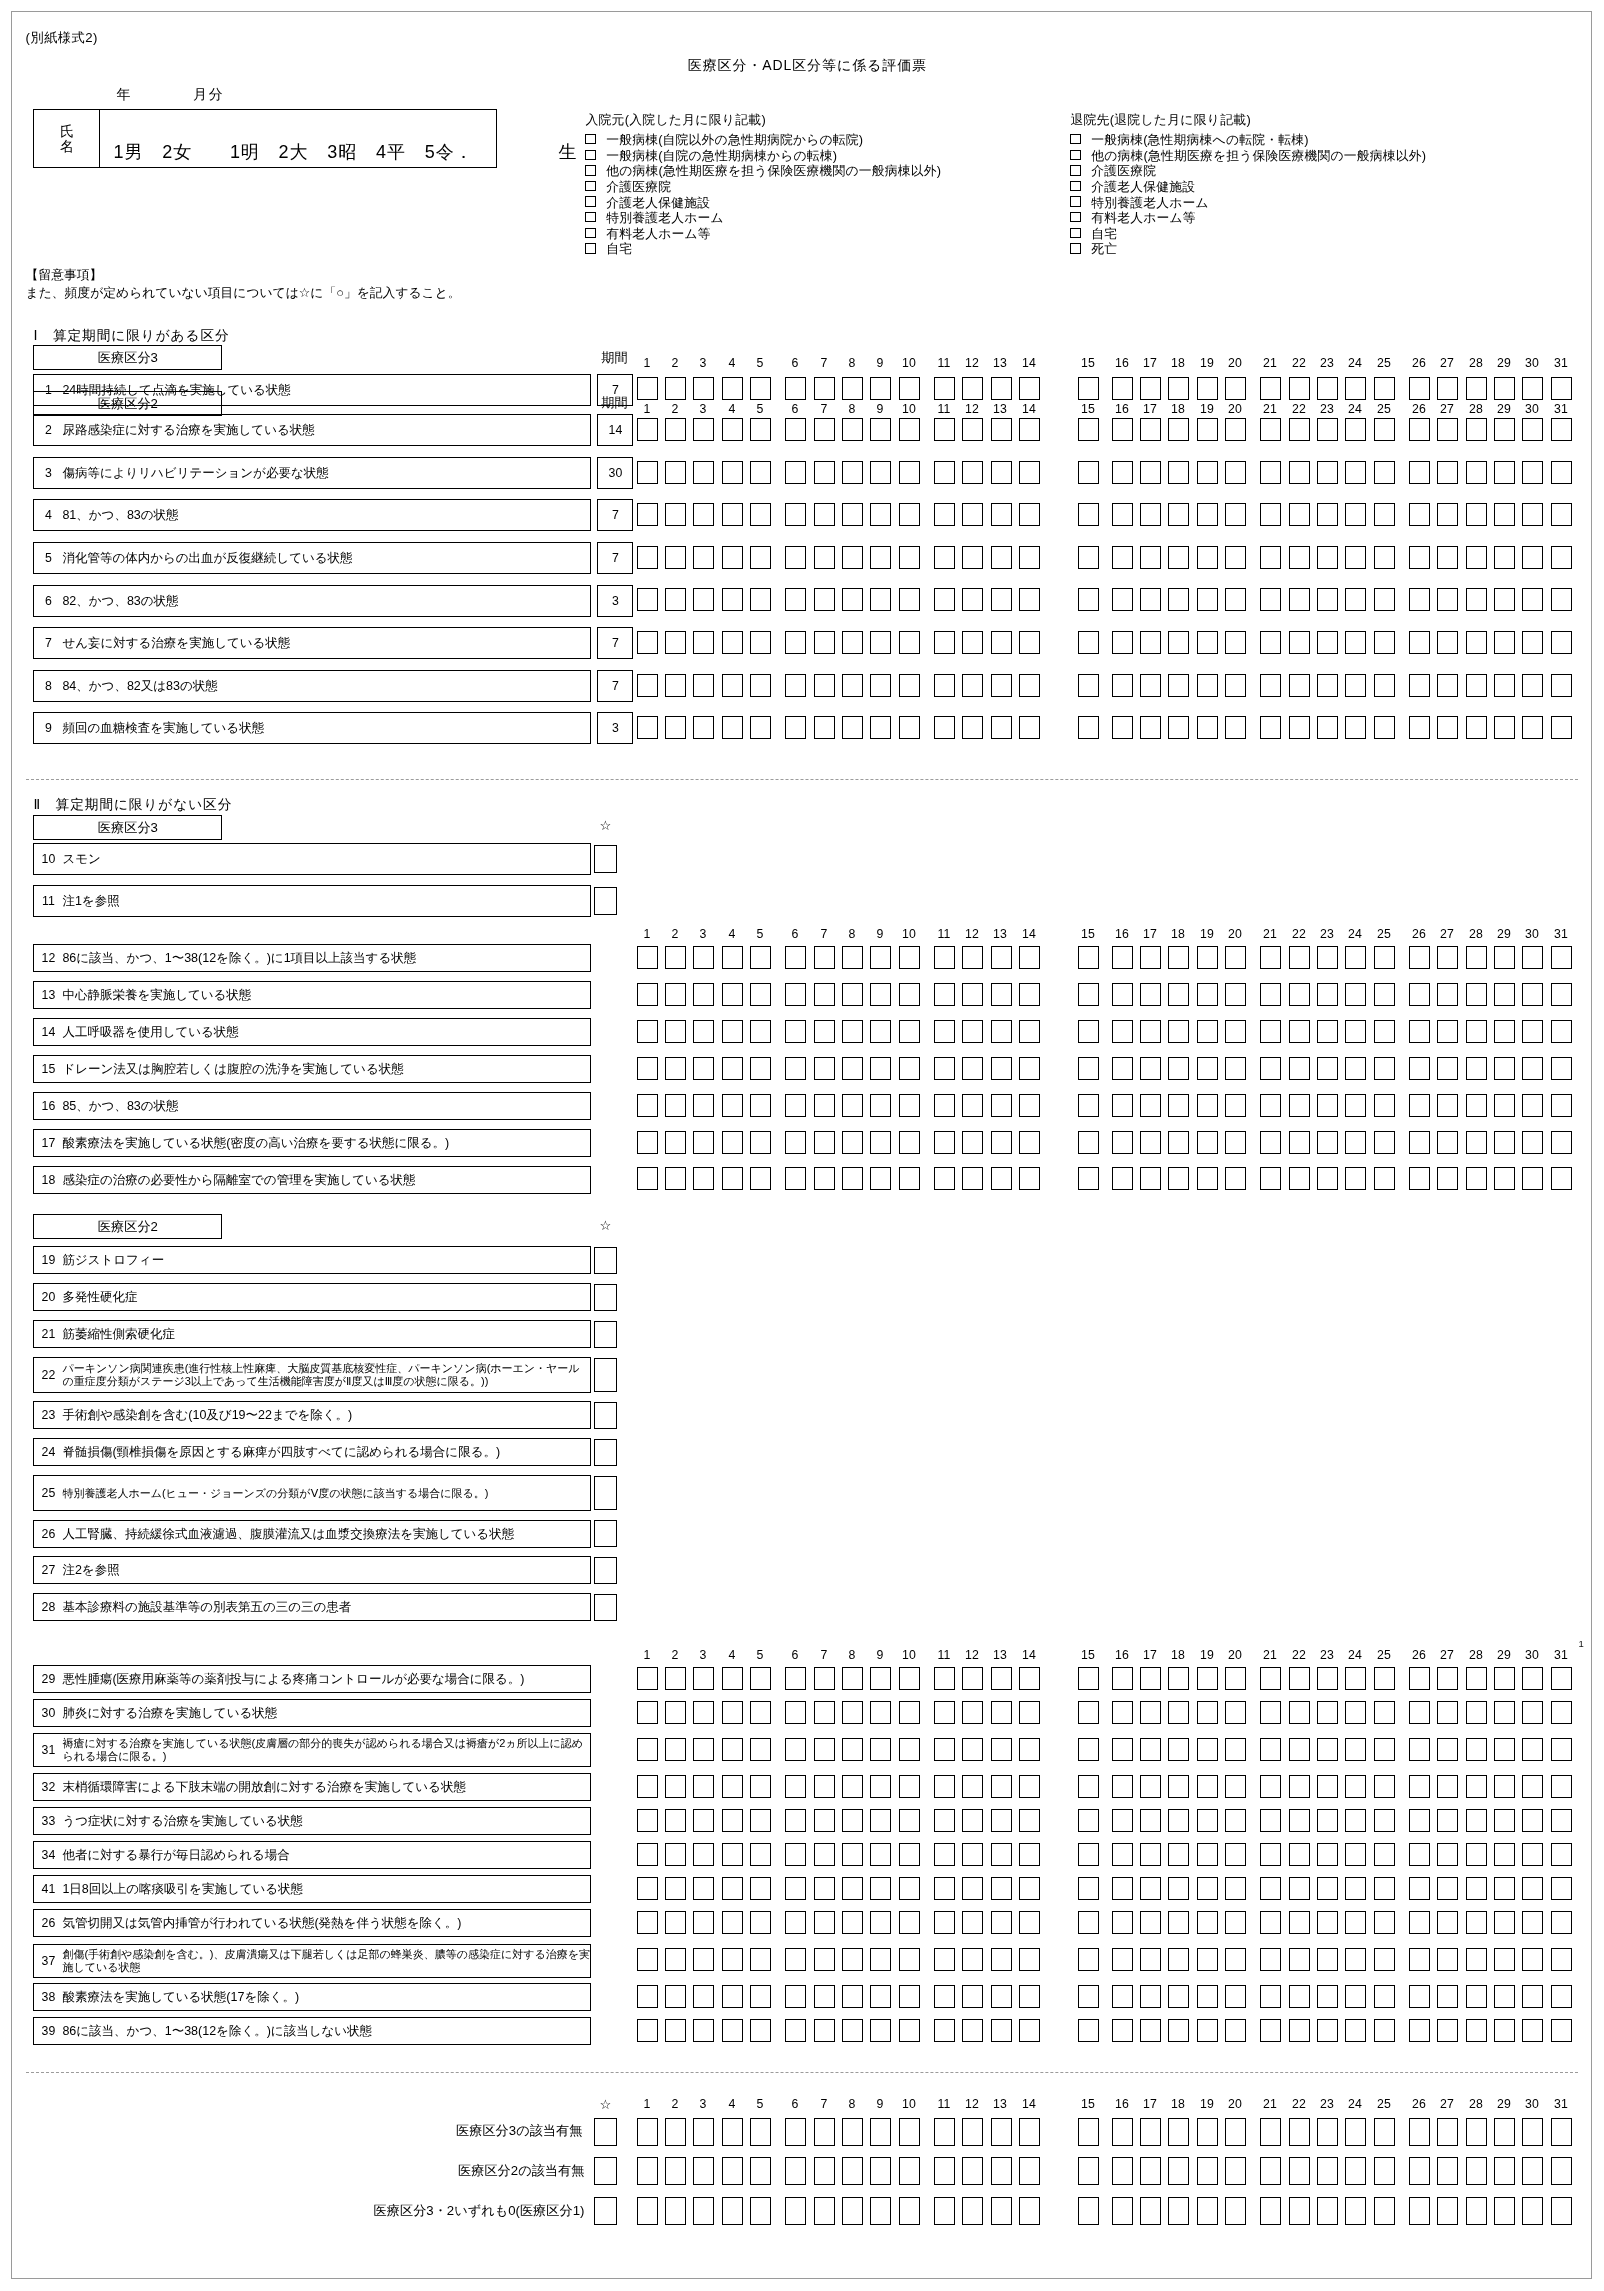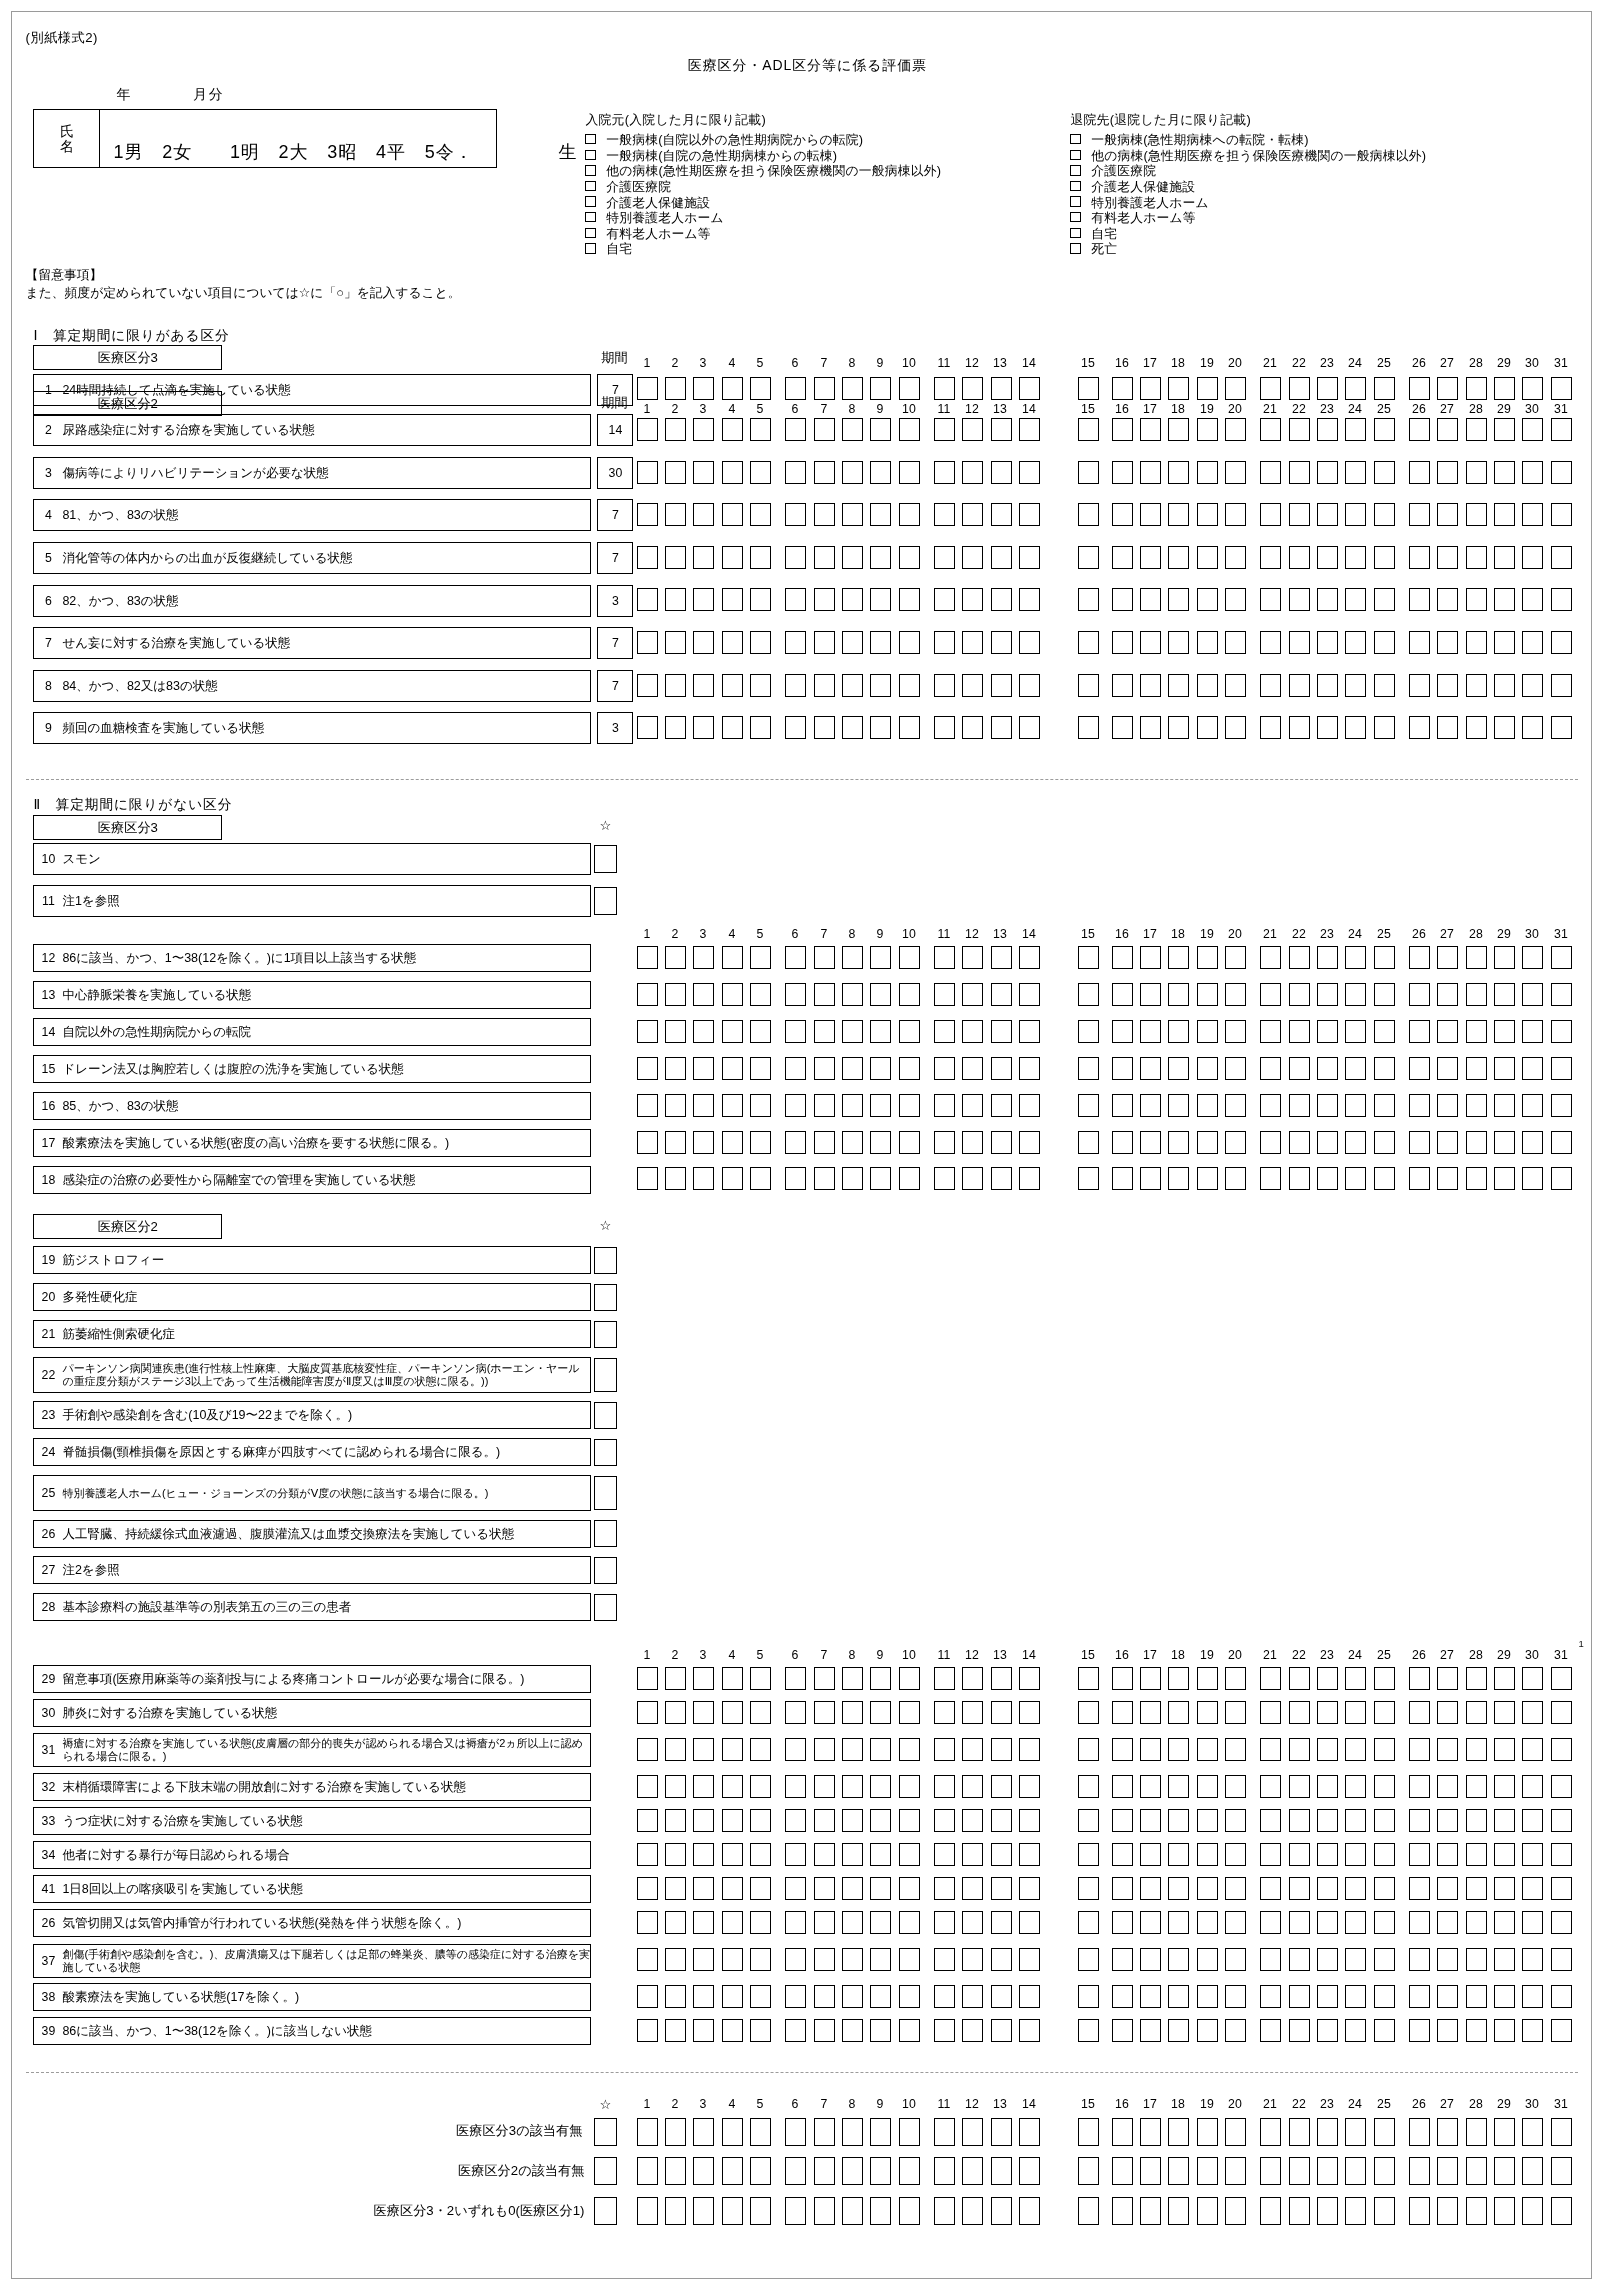--- a/index.html
+++ b/index.html
@@ -684,21 +684,21 @@
         <div class="cell" style="left: 1333px; top: 971px;"></div>
         <div class="cell" style="left: 1362px; top: 971px;"></div>
         <div class="cell" style="left: 1397px; top: 971px;"></div>
         <div class="cell" style="left: 1425px; top: 971px;"></div>
         <div class="cell" style="left: 1454px; top: 971px;"></div>
         <div class="cell" style="left: 1482px; top: 971px;"></div>
         <div class="cell" style="left: 1510px; top: 971px;"></div>
         <div class="cell" style="left: 1539px; top: 971px;"></div>
         <div class="item" style="top: 1006px; height: 28px;">
           <div class="num">14</div>
-          <div class="txt">自院以外の急性期病院からの転院</div>
+          <div class="txt">人工呼吸器を使用している状態</div>
         </div>
         <div class="cell" style="left: 625px; top: 1008px;"></div>
         <div class="cell" style="left: 653px; top: 1008px;"></div>
         <div class="cell" style="left: 681px; top: 1008px;"></div>
         <div class="cell" style="left: 710px; top: 1008px;"></div>
         <div class="cell" style="left: 738px; top: 1008px;"></div>
         <div class="cell" style="left: 773px; top: 1008px;"></div>
         <div class="cell" style="left: 802px; top: 1008px;"></div>
         <div class="cell" style="left: 830px; top: 1008px;"></div>
         <div class="cell" style="left: 858px; top: 1008px;"></div>
@@ -943,21 +943,21 @@
         <div class="daynum" style="left: 1334px; top: 1636px;">24</div>
         <div class="daynum" style="left: 1363px; top: 1636px;">25</div>
         <div class="daynum" style="left: 1398px; top: 1636px;">26</div>
         <div class="daynum" style="left: 1426px; top: 1636px;">27</div>
         <div class="daynum" style="left: 1455px; top: 1636px;">28</div>
         <div class="daynum" style="left: 1483px; top: 1636px;">29</div>
         <div class="daynum" style="left: 1511px; top: 1636px;">30</div>
         <div class="daynum" style="left: 1540px; top: 1636px;">31</div>
         <div class="item" style="top: 1653px; height: 28px;">
           <div class="num">29</div>
-          <div class="txt">留意事項(医療用麻薬等の薬剤投与による疼痛コントロールが必要な場合に限る。)</div>
+          <div class="txt">悪性腫瘍(医療用麻薬等の薬剤投与による疼痛コントロールが必要な場合に限る。)</div>
         </div>
         <div class="cell" style="left: 625px; top: 1655px;"></div>
         <div class="cell" style="left: 653px; top: 1655px;"></div>
         <div class="cell" style="left: 681px; top: 1655px;"></div>
         <div class="cell" style="left: 710px; top: 1655px;"></div>
         <div class="cell" style="left: 738px; top: 1655px;"></div>
         <div class="cell" style="left: 773px; top: 1655px;"></div>
         <div class="cell" style="left: 802px; top: 1655px;"></div>
         <div class="cell" style="left: 830px; top: 1655px;"></div>
         <div class="cell" style="left: 858px; top: 1655px;"></div>

